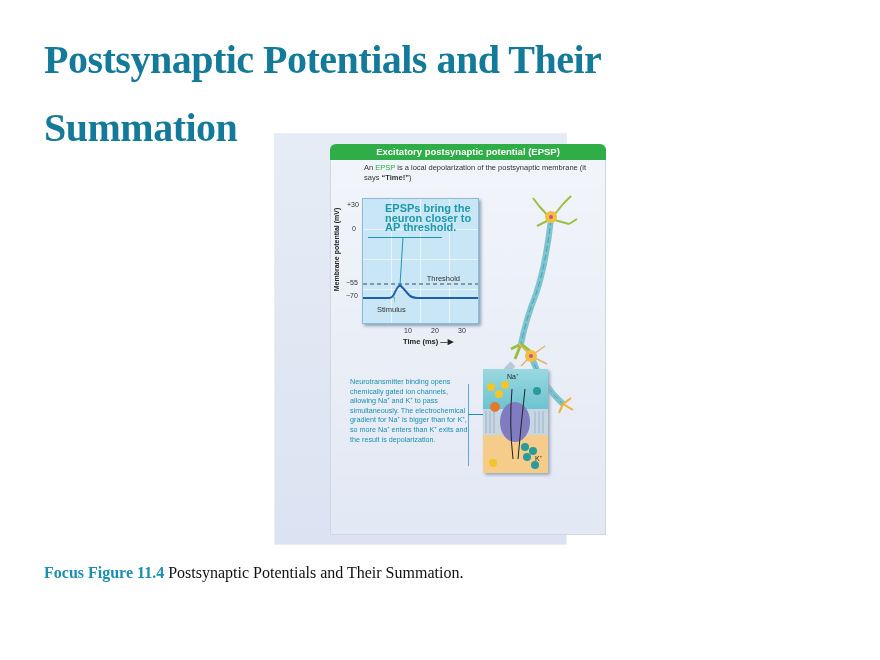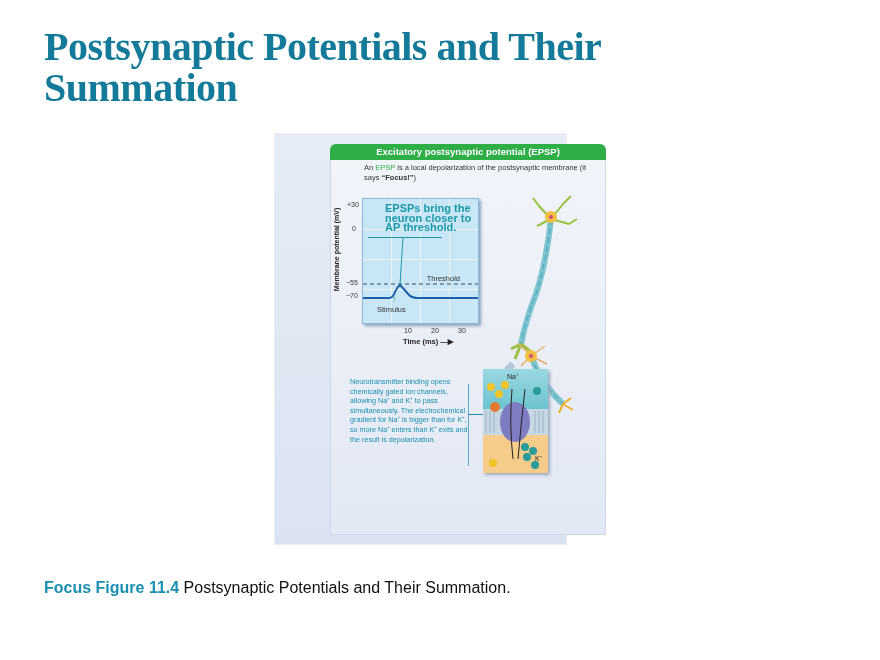--- a/index.html
+++ b/index.html
@@ -3,21 +3,21 @@
   <meta charset="utf-8">
   <style>
     html, body { margin: 0; padding: 0; }
     body {
       width: 880px; height: 660px; background: #ffffff; position: relative; overflow: hidden;
       font-family: "Liberation Sans", sans-serif;
     }
     .slide-title {
       position: absolute; left: 44px; top: 26px; width: 640px;
       font-family: "Liberation Serif", serif; font-weight: bold;
-      font-size: 40px; line-height: 41px; color: #147a99;
+      font-size: 40px; line-height: 68px; color: #147a99;
       letter-spacing: -0.5px;
     }
     .figure {
       position: absolute; left: 275px; top: 134px; width: 291px; height: 410px;
       background: linear-gradient(180deg, #e6ecf5 0%, #dbe3f2 100%);
       box-shadow: 0 0 0 1px #e9edf4;
     }
     .panel {
       position: absolute; left: 55px; top: 10px; width: 274px; height: 390px;
       background: linear-gradient(180deg, #f2f5fa 0%, #e2e8f4 100%);
@@ -63,35 +63,35 @@
       font-size: 7.2px; line-height: 9.6px; color: #1a8fb0;
     }
     .callout-vline { position: absolute; left: 137px; top: 240px; width: 1px; height: 82px; background: #5fa8c9; }
     .callout-hline { position: absolute; left: 137px; top: 270px; width: 36px; height: 1px; background: #1a8fb0; }
     .channel-box {
       position: absolute; left: 152px; top: 225px; width: 65px; height: 104px;
       box-shadow: 2px 2px 3px #9aa8bb; overflow: hidden;
     }
     .neuron-svg { position: absolute; left: 170px; top: 40px; }
     .caption {
-      position: absolute; left: 44px; top: 579px;
-      font-size: 16px; color: #111;
+      position: absolute; left: 44px; top: 564px;
+      font-size: 16px; color: #111; font-family: Liberation Serif, serif;
     }
     .caption .lead { color: #1a8fb0; font-weight: bold; }
   </style>
 </head>
 <body>
 
 <div class="slide-title">Postsynaptic Potentials and Their Summation</div>
 
 <div class="figure">
   <div class="panel">
     <div class="panel-header">Excitatory postsynaptic potential (EPSP)</div>
     <div class="panel-desc">
-      <span>An </span><span class="hl">EPSP</span><span> is a local depolarization of the postsynaptic membrane (it says </span><span class="bold">“Focus!”</span><span>)</span>
+      <span>An </span><span class="hl">EPSP</span><span> is a local depolarization of the postsynaptic membrane (it says </span><span class="bold">“Time!”</span><span>)</span>
     </div>
 
     <div class="y-title">Membrane potential (mV)</div>
     <div class="tick" style="left:16px; top:57px;">+30</div>
     <div class="tick" style="left:21px; top:81px;">0</div>
     <div class="tick" style="left:15px; top:135px;">−55</div>
     <div class="tick" style="left:15px; top:148px;">−70</div>
 
     <div class="graph">
       <div class="grid-v" style="left:28px;"></div>

